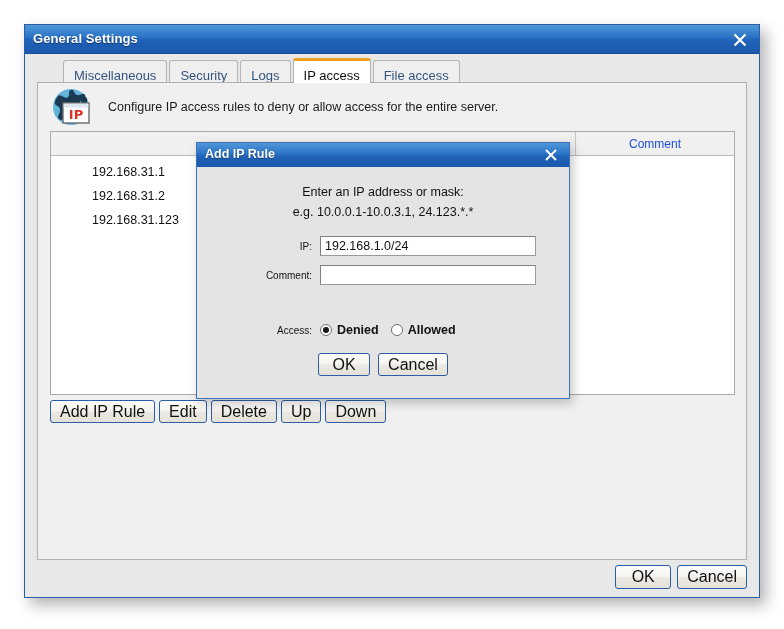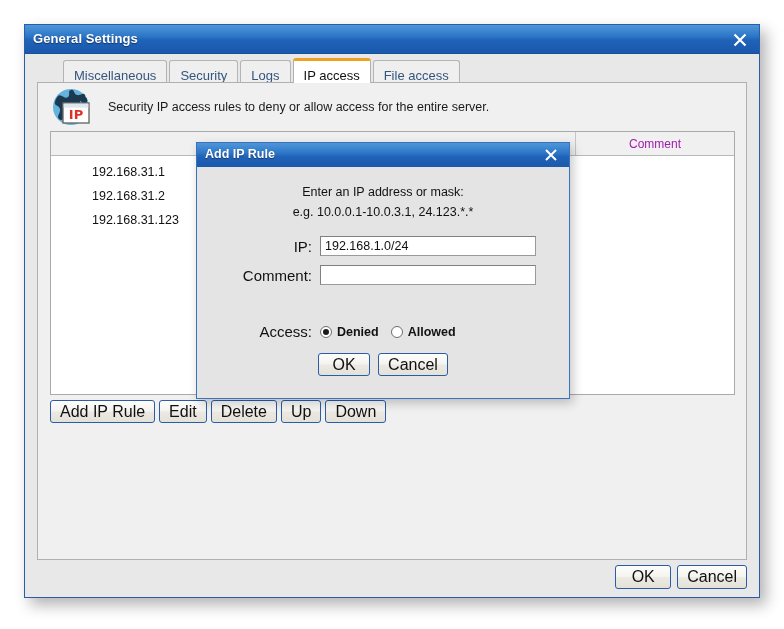--- a/index.html
+++ b/index.html
@@ -124,21 +124,21 @@
     display: flex;
     height: 24px;
     background: #f0f0f0;
     border-bottom: 1px solid #b9b9b9;
   }
   #table .th {
     display: flex;
     align-items: center;
     justify-content: center;
     font-size: 12px;
-    color: #a21caf;
+    color: #1d4ed8;
     height: 100%;
     border-right: 1px solid #c6c6c6;
     overflow: hidden;
     text-align: right;
   }
   #table .th.c0 { width: 525px; }
   #table .th.c1 { width: 158px; border-right: none; }
   #table .tbody { padding-top: 4px; }
   #table .tr {
     display: flex;
@@ -228,21 +228,21 @@
     color: #111111;
     white-space: nowrap;
   }
   .m-hint.l1 { top: 18px; }
   .m-hint.l2 { top: 38px; }
 
   .frow { position: absolute; display: flex; align-items: center; }
   .frow .flabel {
     width: 86px;
     text-align: right;
-    font-size: 15px;
+    font-size: 10px;
     color: #111111;
     padding-right: 8px;
     white-space: nowrap;
   }
   .field {
     width: 216px; height: 20px;
     border: 1px solid #9a9a9a;
     border-top-color: #808080;
     border-left-color: #808080;
     background: #ffffff;
@@ -329,21 +329,21 @@
           <path d="M8 10 C11 7 15 14 18 11 C21 8 17 5 21 4 C25 3 23 8 27 9
                    C31 10 33 6 35 9 C37 12 31 13 30 16 C29 19 34 19 33 22
                    C32 25 27 22 25 25 C23 28 27 31 24 34 C21 37 19 32 16 32
                    C13 32 12 36 9 33 C6 30 11 27 10 23 C9 19 4 20 5 16 C6 12 6 13 8 10 Z" fill="#1b3a52"></path>
           <path d="M33 11 C36 10 38 13 37 16 C36 19 32 18 31 15 C30 12 31 12 33 11 Z" fill="#1b3a52"></path>
           <rect x="13" y="17" width="26" height="20" fill="#ffffff" stroke="#6b6b6b" stroke-width="1.4"></rect>
           <rect x="13.7" y="17.7" width="24.6" height="4" fill="#dfe7ee"></rect>
           <text x="26" y="33" font-family="DejaVu Sans, sans-serif" font-size="13" font-weight="bold" fill="#e03128" text-anchor="middle">IP</text>
         </svg>
       </div>
-      <div class="desc-text">Security IP access rules to deny or allow access for the entire server.</div>
+      <div class="desc-text">Configure IP access rules to deny or allow access for the entire server.</div>
     </div>
 
     <div id="table">
       <div class="thead">
         <div class="th c0"></div>
         <div class="th c1">Comment</div>
       </div>
       <div class="tbody">
         <div class="tr">
           <div class="td c0">192.168.31.1</div>

